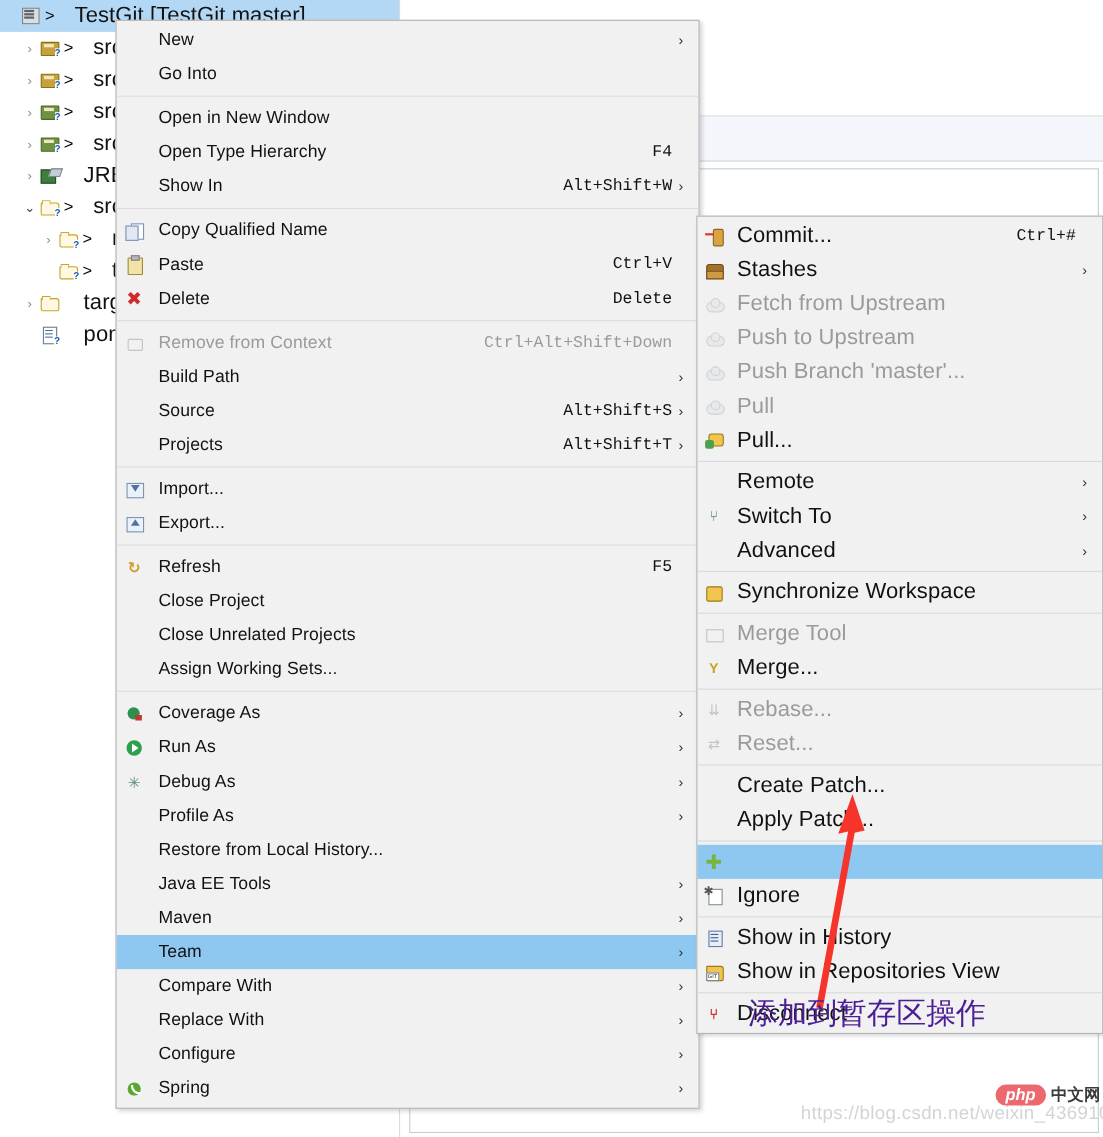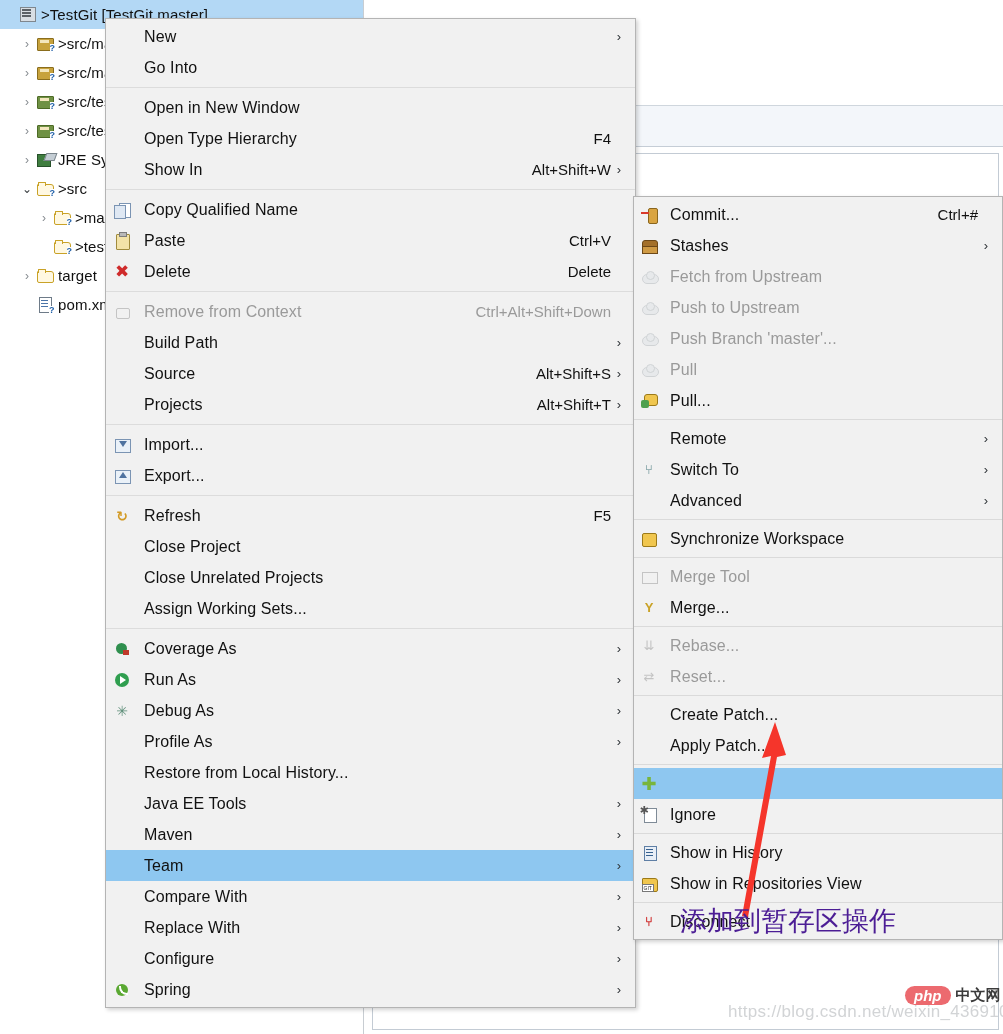--- a/index.html
+++ b/index.html
@@ -27,21 +27,21 @@
   .tree-row.sel{background:#b3d8f5;}
   .twisty{
     width:16px;min-width:16px;text-align:center;color:#868b90;font-size:12px;
     line-height:1;
   }
   .twisty.open{color:#3b4043;}
   .ticon{
     width:20px;min-width:20px;height:18px;display:inline-flex;
     align-items:center;justify-content:center;margin-right:3px;position:relative;
   }
-  .tlabel{font-size:15px;color:#111;letter-spacing:.1px;}
+  .tlabel{font-size:20px;color:#111;letter-spacing:.1px;margin-left:18px;}
 
   
   .g-folder{width:16px;height:13px;position:relative;}
   .g-folder:before{
     content:"";position:absolute;left:0;top:2px;width:15px;height:10px;
     border:1.4px solid #c9a227;border-radius:1px 3px 2px 2px;
     background:#fff8e2;
   }
   .g-folder:after{
     content:"";position:absolute;left:1px;top:0px;width:6px;height:3px;
@@ -130,30 +130,30 @@
 
   .mi{
     position:relative;height:31px;display:flex;align-items:center;
     padding:0 8px 0 0;white-space:nowrap;
   }
   .mi .micon{
     width:32px;min-width:32px;display:flex;align-items:center;justify-content:center;
     height:18px;
   }
   .mi .mlabel{flex:1;font-size:16px;color:#111;padding-left:6px;letter-spacing:.1px;}
-  .mi .maccel{font-size:15px;color:#111;padding-left:18px;}
+  .mi .maccel{font-size:15px;color:#111;padding-left:18px;font-family:Liberation Mono, monospace;}
   .mi .marrow{width:16px;min-width:16px;text-align:center;color:#2f3438;font-size:13px;}
   .mi .marrow.empty{color:transparent;}
   .mi.disabled .mlabel,.mi.disabled .maccel{color:#9a9a9a;}
   .mi.hl{background:#8ec7f0;}
   .sep{height:1px;background:#dcdcdc;margin:4px 0;}
   #team-menu .sep{background:#dadada;margin:3px 0;}
   #main-menu .mi .mlabel{padding-left:6px;}
   #team-menu .mi .micon{width:30px;min-width:30px;}
-  #team-menu .mi .mlabel{font-size:16px;}
+  #team-menu .mi .mlabel{font-size:20px;}
 
   
   .ic{width:17px;height:16px;position:relative;display:inline-block;}
   .ic-copy:before{content:"";position:absolute;left:4px;top:1px;width:10px;height:13px;background:#fff;border:1px solid #7b94b3;}
   .ic-copy:after{content:"";position:absolute;left:1px;top:3px;width:9px;height:12px;background:#eef3f9;border:1px solid #7b94b3;}
   .ic-copyq:before{content:"";position:absolute;left:5px;top:1px;width:10px;height:13px;background:#fff;border:1px solid #7b94b3;}
   .ic-copyq:after{content:"";position:absolute;left:0px;top:3px;width:10px;height:12px;background:#dfe8f3;border:1px solid #7b94b3;}
   .ic-paste:before{content:"";position:absolute;left:2px;top:1px;width:12px;height:14px;background:#f3e3a8;border:1px solid #a08b3d;border-radius:1px;}
   .ic-paste:after{content:"";position:absolute;left:5px;top:-1px;width:6px;height:3px;background:#b9b9b9;border:1px solid #7d7d7d;}
   .ic-delete{color:#cf2b2b;font-weight:bold;font-size:17px;line-height:16px;text-align:center;}

